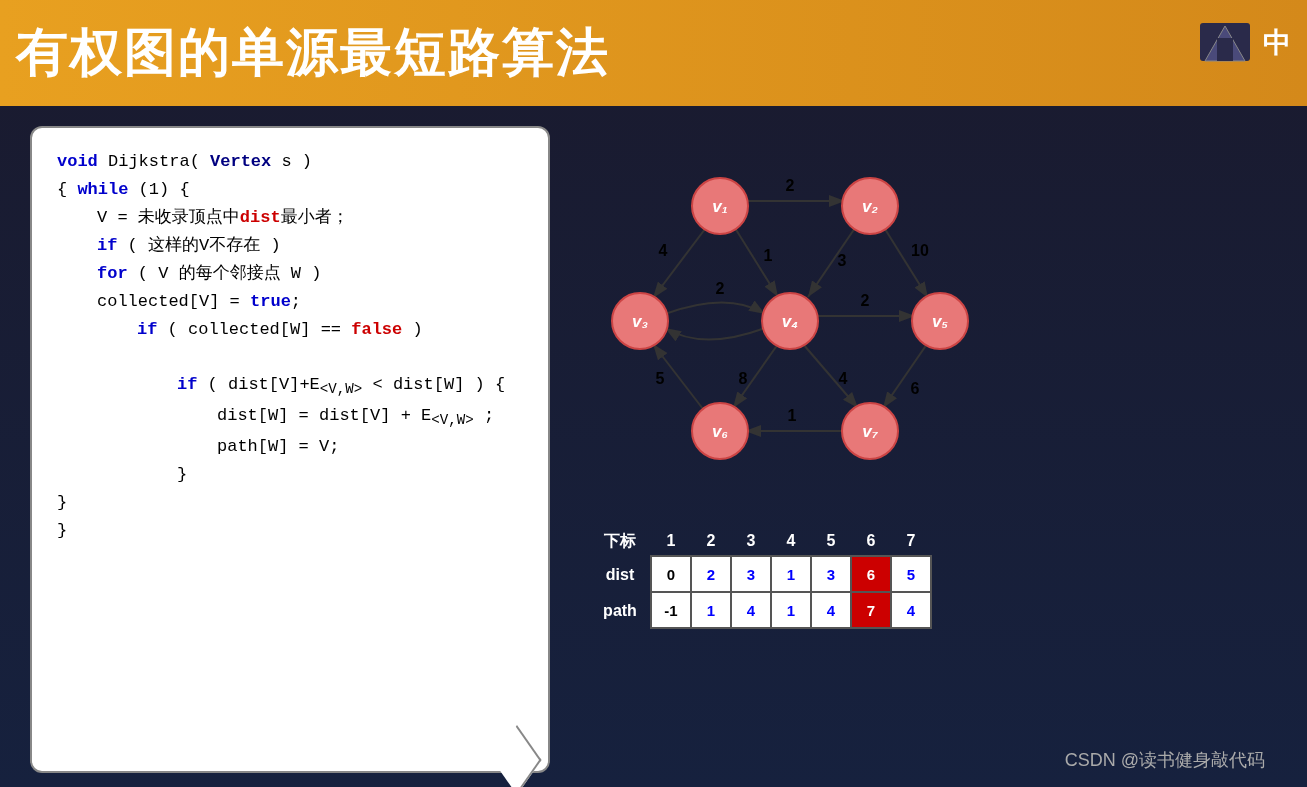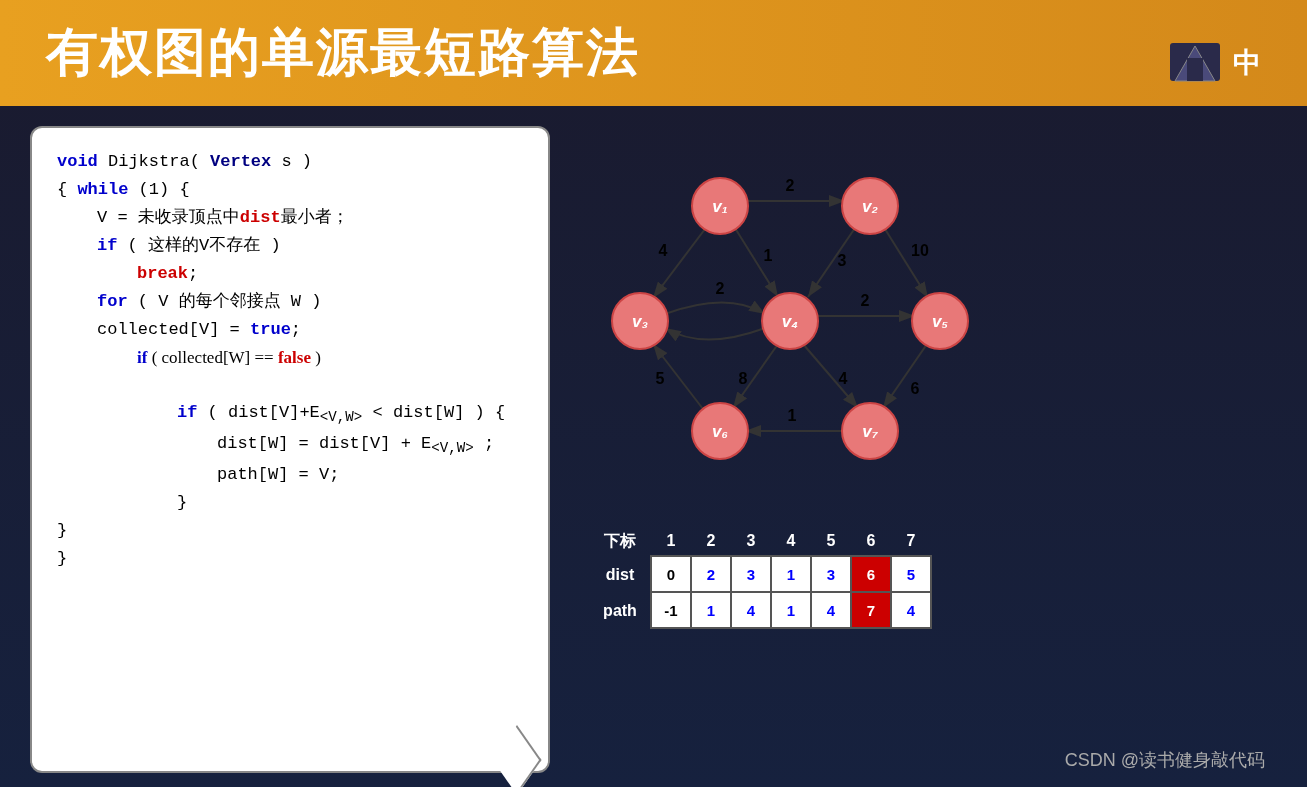--- a/index.html
+++ b/index.html
@@ -15,23 +15,23 @@
     .slide {
       width: 1307px;
       height: 787px;
       background: linear-gradient(180deg, #1a1a2e 0%, #16213e 100%);
       position: relative;
     }
 
     
     .title-bar {
       background: linear-gradient(90deg, #e8a020 0%, #d4891a 100%);
-      padding: 18px 46px;
-      display: flex;
-      align-items: flex-end;
+      padding: 18px 16px;
+      display: flex;
+      align-items: flex-start;
       justify-content: space-between;
     }
 
     .title-text {
       font-size: 52px;
       font-weight: bold;
       color: white;
       letter-spacing: 2px;
     }
 
@@ -216,30 +216,27 @@
       </div>
       <div>
         <span class="var">{ </span><span class="kw">while</span><span class="var"> (1) {</span>
       </div>
       <div style="padding-left:40px;">
         <span class="var">V = </span><span class="cn-text">未收录顶点中</span><span class="red-kw">dist</span><span class="cn-text">最小者；</span>
       </div>
       <div style="padding-left:40px;">
         <span class="kw">if</span><span class="var"> ( </span><span class="cn-text">这样的V不存在</span><span class="var"> )</span>
       </div>
-      <div style="padding-left:80px;">
-        <span class="red-kw">break</span><span class="var">;</span>
-      </div>
       <div style="padding-left:40px;">
         <span class="kw">for</span><span class="var"> ( V </span><span class="cn-text">的每个邻接点</span><span class="var"> W )</span>
       </div>
       <div style="padding-left:40px;">
         <span class="var">collected[V] = </span><span class="kw">true</span><span class="var">;</span>
       </div>
-      <div style="padding-left:80px;font-family:Liberation Serif, serif;">
+      <div style="padding-left:80px;">
         <span class="kw">if</span><span class="var"> ( collected[W] == </span><span class="red-kw">false</span><span class="var"> )</span>
       </div>
       <div style="padding-left:120px;margin-top:27px;">
         <span class="kw">if</span><span class="var"> ( dist[V]+E</span><sub>&lt;V,W&gt;</sub><span class="var"> &lt; dist[W] ) {</span>
       </div>
       <div style="padding-left:160px;">
         <span class="var">dist[W] = dist[V] + E</span><sub>&lt;V,W&gt;</sub><span class="var"> ;</span>
       </div>
       <div style="padding-left:160px;">
         <span class="var">path[W] = V;</span>

